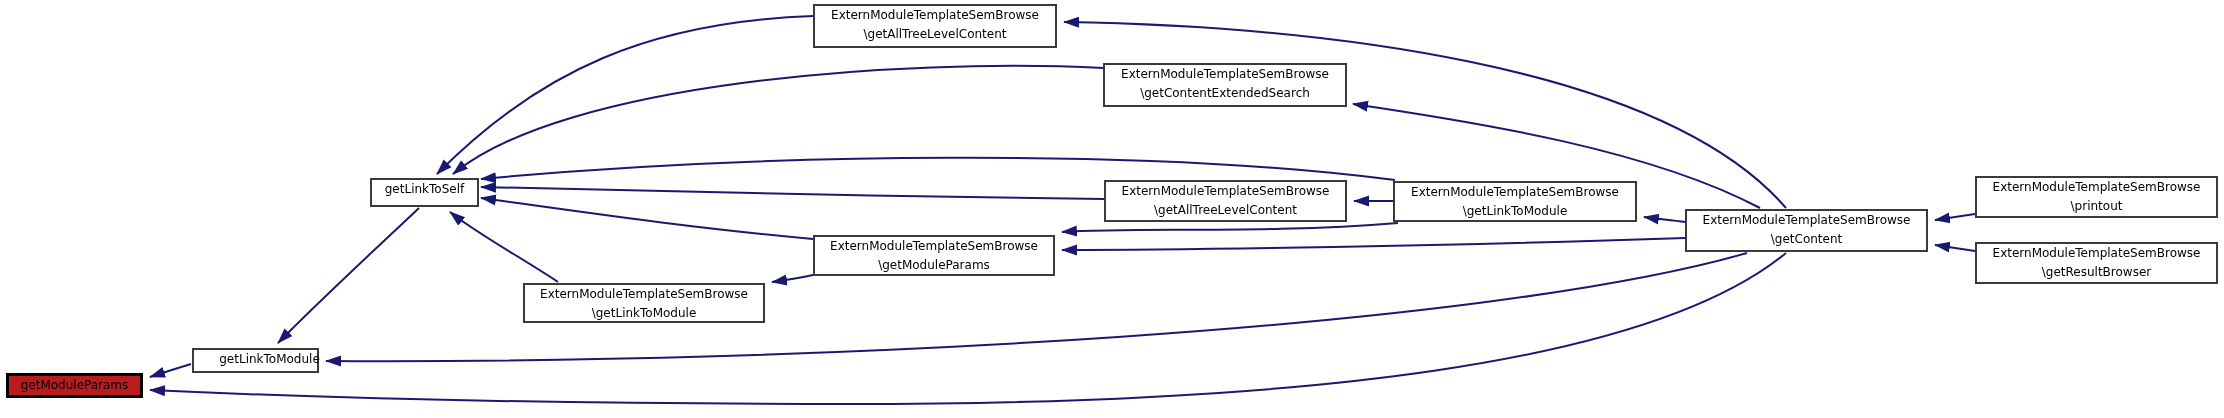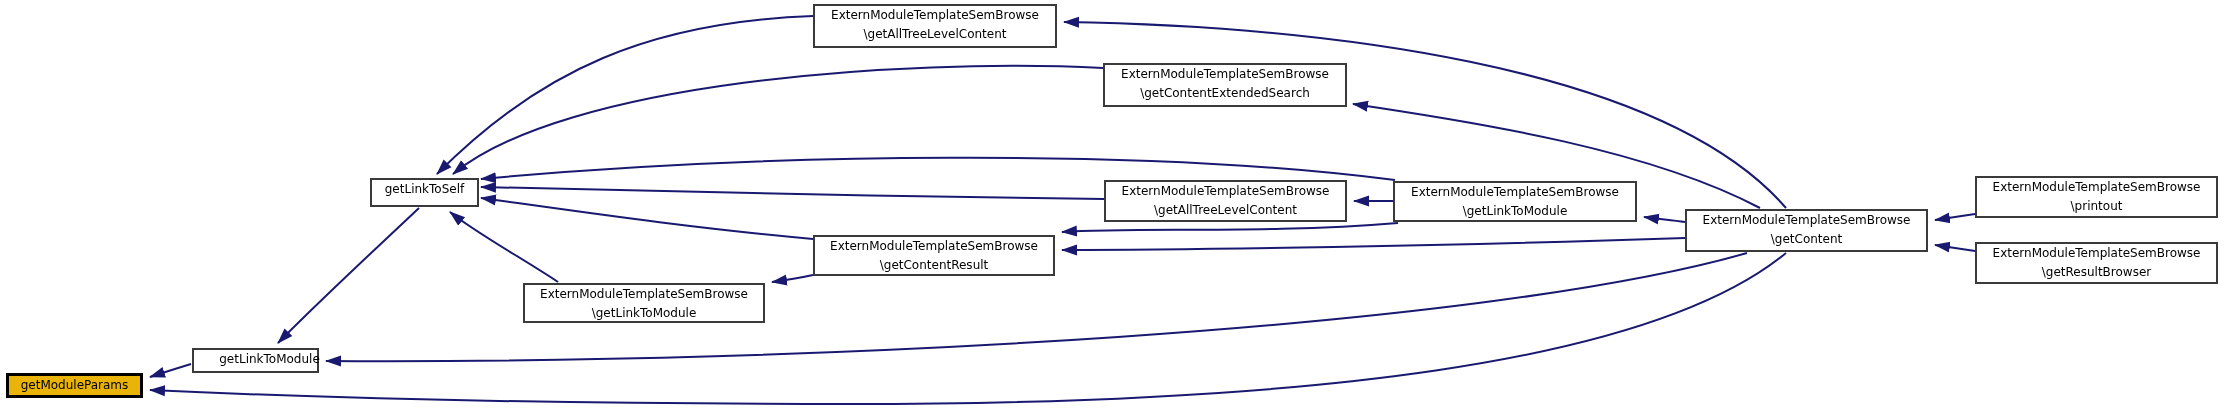--- a/index.html
+++ b/index.html
@@ -32,21 +32,21 @@
     align-items: center;
     justify-content: flex-start;
     text-align: center;
     font-size: 12px;
     line-height: 19px;
     color: #000000;
     white-space: nowrap;
     cursor: pointer;
   }
   .node.highlight {
-    background: #eab308;
+    background: #b91c1c;
     border: 3px solid #000000;
     cursor: default;
   }
   .node span {
     display: block;
   }
 </style>
 </head>
 <body>
 
@@ -99,21 +99,21 @@
     <div class="node" style="left: 1104px; top: 180px; width: 243px; height: 42px;">
       <span>ExternModuleTemplateSemBrowse</span>
       <span>\getAllTreeLevelContent</span>
     </div>
     <div class="node" style="left: 1393px; top: 181px; width: 244px; height: 41px;">
       <span>ExternModuleTemplateSemBrowse</span>
       <span>\getLinkToModule</span>
     </div>
     <div class="node" style="left: 813px; top: 235px; width: 242px; height: 41px;">
       <span>ExternModuleTemplateSemBrowse</span>
-      <span>\getContentResult</span>
+      <span>\getModuleParams</span>
     </div>
     <div class="node" style="left: 523px; top: 283px; width: 242px; height: 40px;">
       <span>ExternModuleTemplateSemBrowse</span>
       <span>\getLinkToModule</span>
     </div>
     <div class="node" style="left: 1685px; top: 209px; width: 243px; height: 43px;">
       <span>ExternModuleTemplateSemBrowse</span>
       <span>\getContent</span>
     </div>
     <div class="node" style="left: 1975px; top: 176px; width: 243px; height: 42px;">

